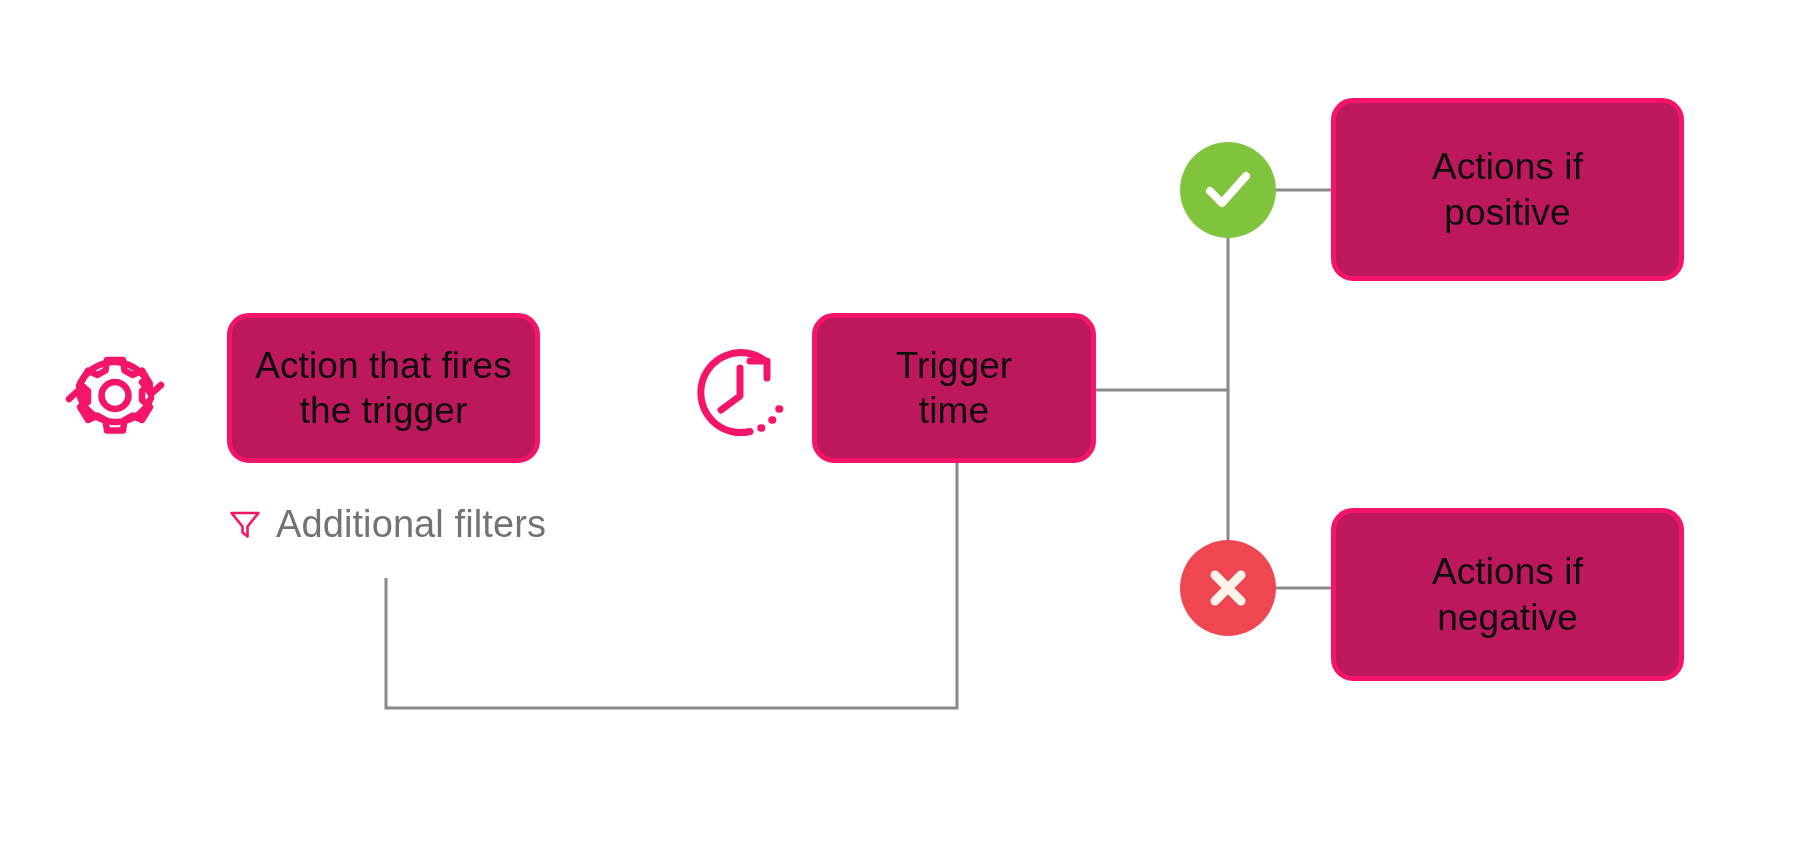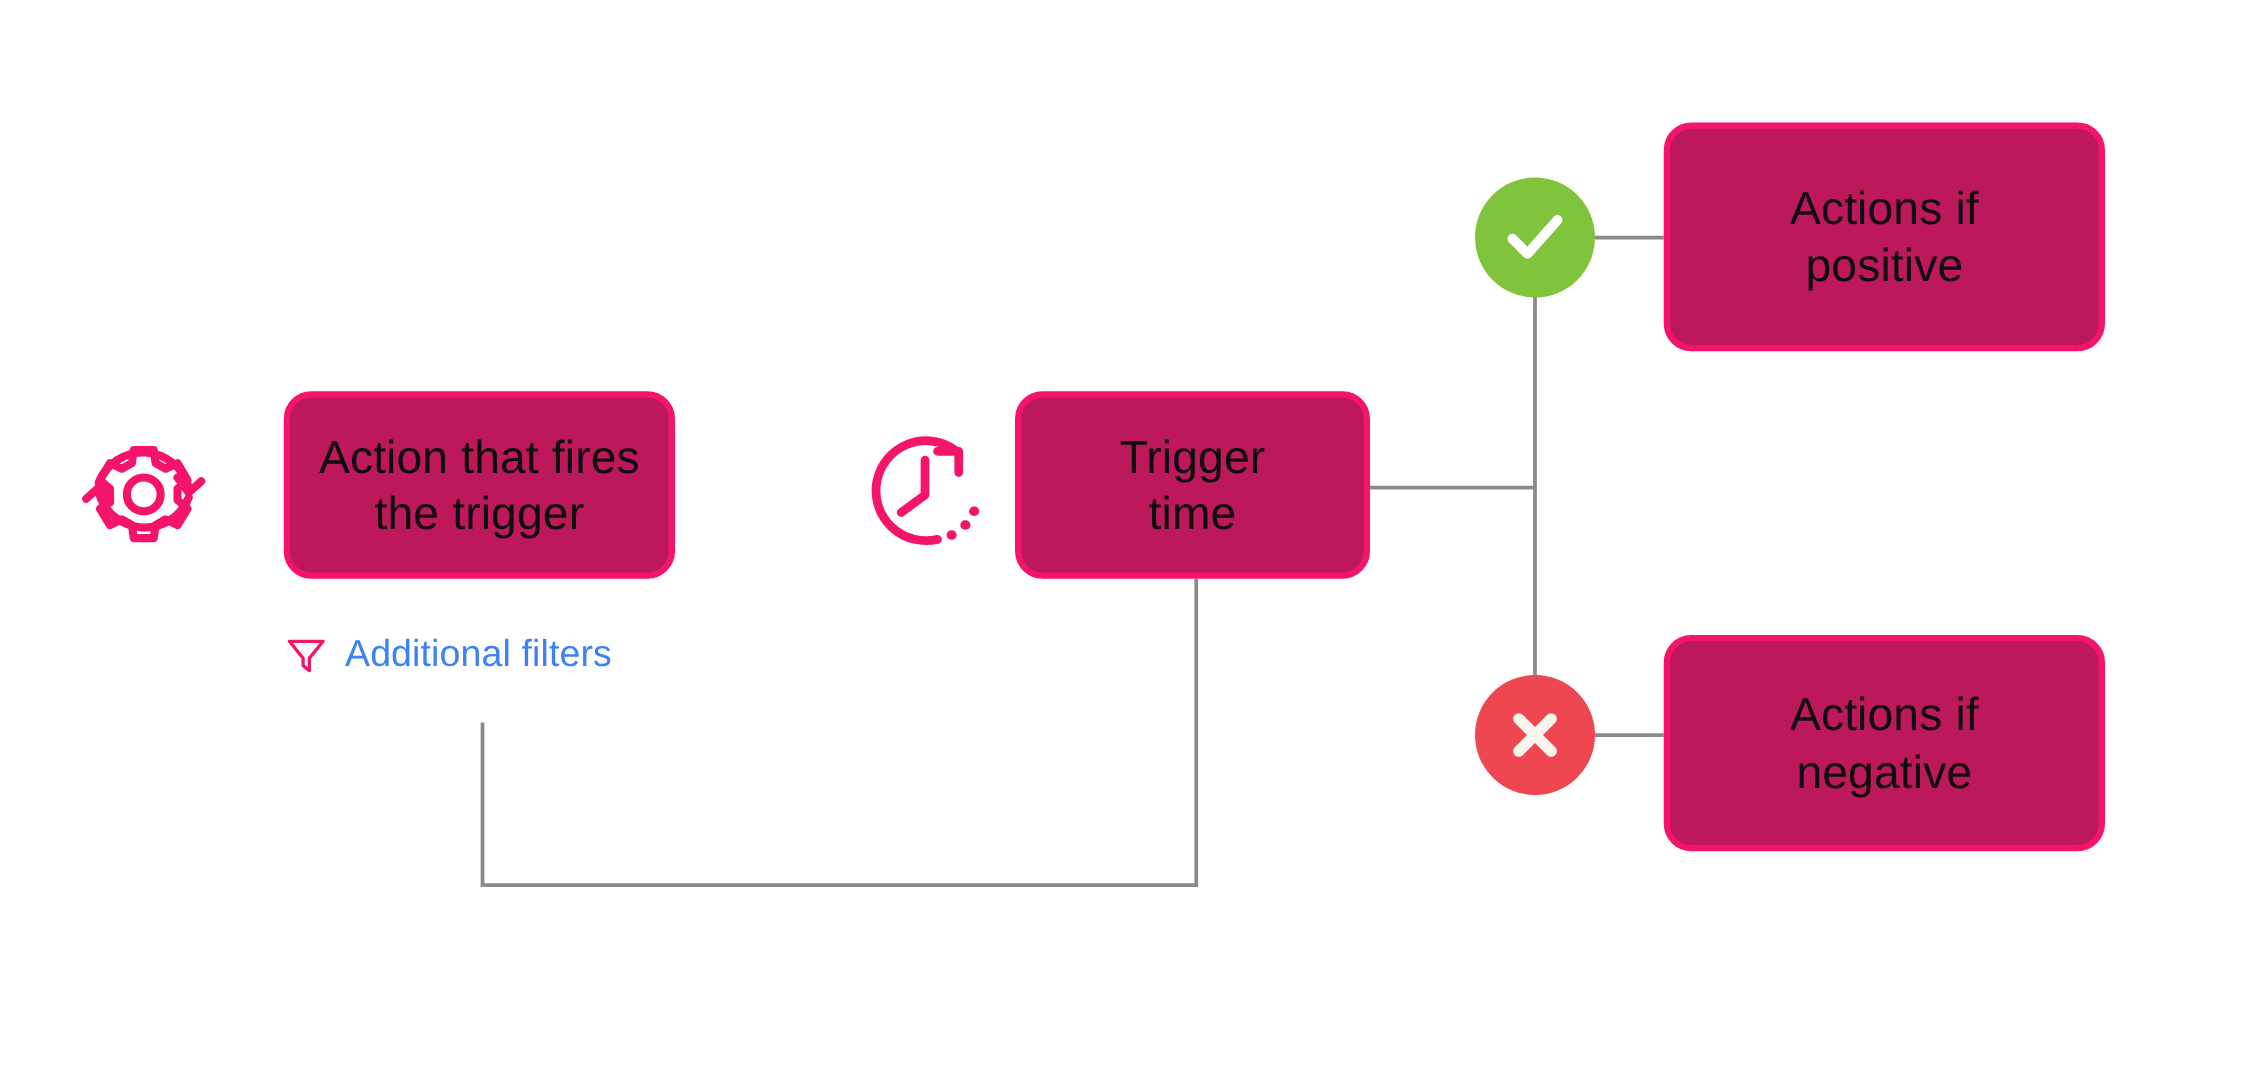--- a/index.html
+++ b/index.html
@@ -96,22 +96,22 @@
     position: absolute;
     left: 228px;
     top: 502px;
     height: 44px;
     display: flex;
     align-items: center;
     gap: 14px;
     z-index: 4;
   }
   #filters-row .filter-label {
-    font-size: 30px;
-    color: #3b82f6;
+    font-size: 38px;
+    color: #737373;
     letter-spacing: 0.1px;
     white-space: nowrap;
   }
   .status-circle {
     position: absolute;
     width: 96px;
     height: 96px;
     border-radius: 50%;
     display: flex;
     align-items: center;

